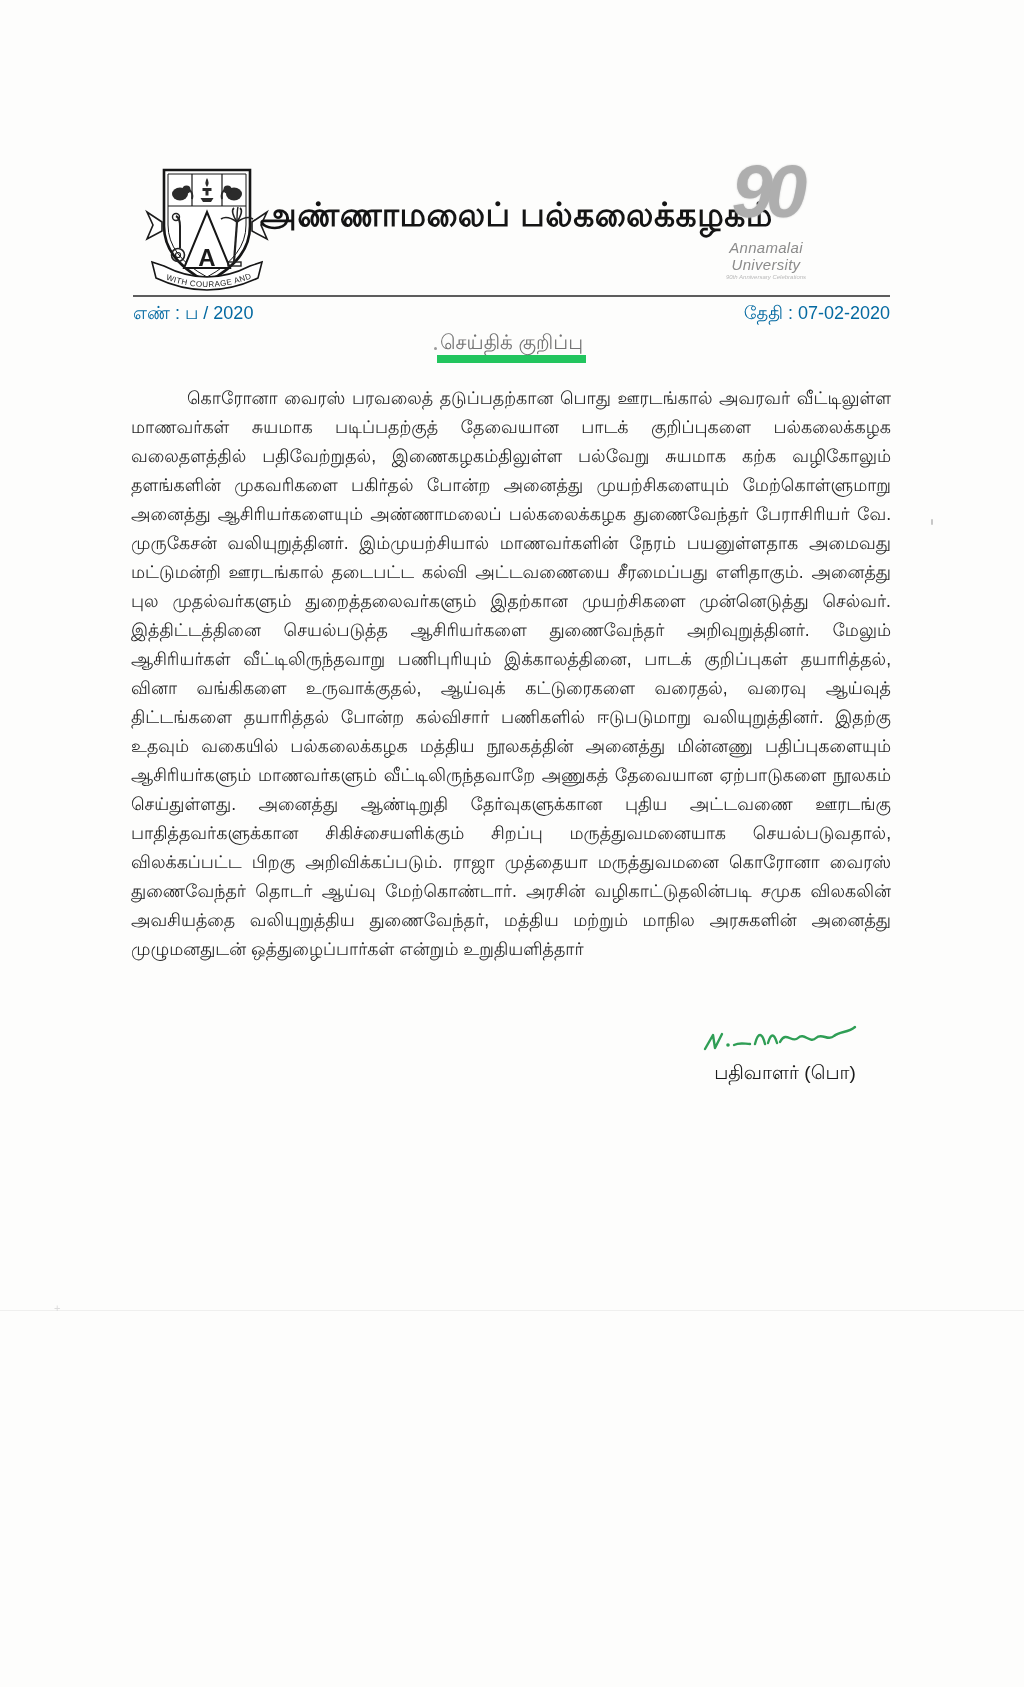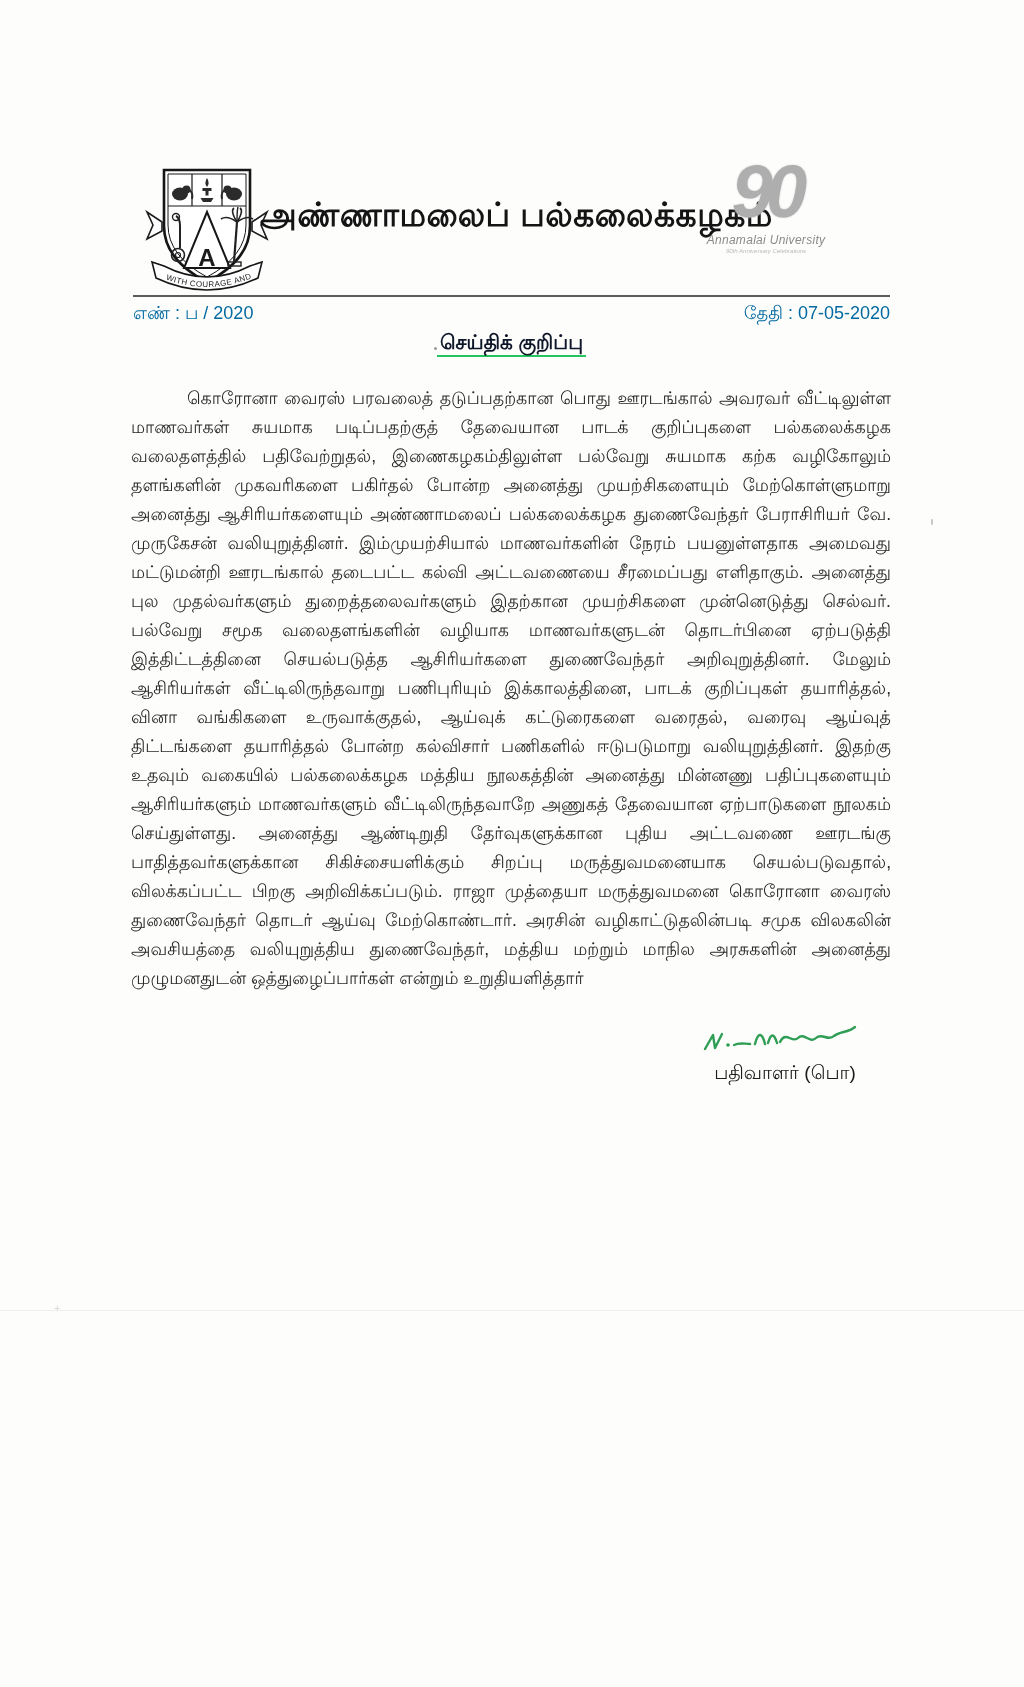--- a/index.html
+++ b/index.html
@@ -15,34 +15,34 @@
   .uni-title{
     position:absolute;left:260px;top:196px;width:444px;
     text-align:center;font-size:33px;font-weight:700;color:#141414;
     letter-spacing:0.5px;white-space:nowrap;
   }
   .logo90{position:absolute;left:698px;top:152px;width:136px;text-align:center;font-style:italic;}
   .logo90 .num{
     font-size:74px;line-height:80px;font-weight:700;letter-spacing:-7px;
     color:#aeaeae;text-shadow:0 0 2px #c9c9c9;
   }
-  .logo90 .l1{font-size:12px;color:#8b8b8b;margin-top:1px;letter-spacing:0.3px;}
+  .logo90 .l1{font-size:15px;color:#8b8b8b;margin-top:7px;letter-spacing:0.3px;}
   .logo90 .l2{font-size:6px;color:#b9b9b9;margin-top:1px;}
   .rule{position:absolute;left:133px;top:295px;width:757px;height:2px;background:#5d5d5d;}
   
   .refrow{
     position:absolute;left:133px;top:303px;width:757px;
     display:flex;justify-content:space-between;
     font-size:18px;color:#0369a1;
   }
   
   .doc-title{position:absolute;left:133px;top:331px;width:757px;text-align:center;}
   .doc-title span{
-    font-size:20px;font-weight:700;color:#0f172a;
-    border-bottom:2px solid #22c55e;padding:0 3px 2px 3px;
+    font-size:20px;font-weight:400;color:#737373;
+    border-bottom:8px solid #22c55e;padding:0 3px 2px 3px;
   }
   
   .body-text{position:absolute;left:131px;top:384px;width:760px;font-size:17.5px;color:#272727;}
   .bodyline{
     height:29px;line-height:29px;overflow:hidden;
     text-align:justify;text-align-last:justify;
   }
   .bodyline.first{text-indent:56px;}
   .bodyline.last{text-align-last:left;}
   
@@ -130,37 +130,36 @@
   <div class="logo90">
     <div class="num">90</div>
     <div class="l1">Annamalai University</div>
     <div class="l2">90th Anniversary Celebrations</div>
   </div>
 
   <div class="rule"></div>
 
   <div class="refrow">
     <span>எண் : ப / 2020</span>
-    <span>தேதி : 07-05-2020</span>
+    <span>தேதி : 07-02-2020</span>
   </div>
 
   <div class="doc-title">
     <span>செய்திக் குறிப்பு</span>
   </div>
 
   <div class="body-text">
       <div class="bodyline first">கொரோனா வைரஸ் பரவலைத் தடுப்பதற்கான பொது ஊரடங்கால் அவரவர் வீட்டிலுள்ள</div>
       <div class="bodyline">மாணவர்கள் சுயமாக படிப்பதற்குத் தேவையான பாடக் குறிப்புகளை பல்கலைக்கழக</div>
       <div class="bodyline">வலைதளத்தில் பதிவேற்றுதல், இணைகழகம்திலுள்ள பல்வேறு சுயமாக கற்க வழிகோலும்</div>
       <div class="bodyline">தளங்களின் முகவரிகளை பகிர்தல் போன்ற அனைத்து முயற்சிகளையும் மேற்கொள்ளுமாறு</div>
       <div class="bodyline">அனைத்து ஆசிரியர்களையும் அண்ணாமலைப் பல்கலைக்கழக துணைவேந்தர் பேராசிரியர் வே.</div>
       <div class="bodyline">முருகேசன் வலியுறுத்தினர். இம்முயற்சியால் மாணவர்களின் நேரம் பயனுள்ளதாக அமைவது</div>
       <div class="bodyline">மட்டுமன்றி ஊரடங்கால் தடைபட்ட கல்வி அட்டவணையை சீரமைப்பது எளிதாகும். அனைத்து</div>
       <div class="bodyline">புல முதல்வர்களும் துறைத்தலைவர்களும் இதற்கான முயற்சிகளை முன்னெடுத்து செல்வர்.</div>
-      <div class="bodyline">பல்வேறு சமூக வலைதளங்களின் வழியாக மாணவர்களுடன் தொடர்பினை ஏற்படுத்தி</div>
       <div class="bodyline">இத்திட்டத்தினை செயல்படுத்த ஆசிரியர்களை துணைவேந்தர் அறிவுறுத்தினர். மேலும்</div>
       <div class="bodyline">ஆசிரியர்கள் வீட்டிலிருந்தவாறு பணிபுரியும் இக்காலத்தினை, பாடக் குறிப்புகள் தயாரித்தல்,</div>
       <div class="bodyline">வினா வங்கிகளை உருவாக்குதல், ஆய்வுக் கட்டுரைகளை வரைதல், வரைவு ஆய்வுத்</div>
       <div class="bodyline">திட்டங்களை தயாரித்தல் போன்ற கல்விசார் பணிகளில் ஈடுபடுமாறு வலியுறுத்தினர். இதற்கு</div>
       <div class="bodyline">உதவும் வகையில் பல்கலைக்கழக மத்திய நூலகத்தின் அனைத்து மின்னணு பதிப்புகளையும்</div>
       <div class="bodyline">ஆசிரியர்களும் மாணவர்களும் வீட்டிலிருந்தவாறே அணுகத் தேவையான ஏற்பாடுகளை நூலகம்</div>
       <div class="bodyline">செய்துள்ளது. அனைத்து ஆண்டிறுதி தேர்வுகளுக்கான புதிய அட்டவணை ஊரடங்கு</div>
       <div class="bodyline">பாதித்தவர்களுக்கான சிகிச்சையளிக்கும் சிறப்பு மருத்துவமனையாக செயல்படுவதால்,</div>
       <div class="bodyline">விலக்கப்பட்ட பிறகு அறிவிக்கப்படும். ராஜா முத்தையா மருத்துவமனை கொரோனா வைரஸ்</div>
       <div class="bodyline">துணைவேந்தர் தொடர் ஆய்வு மேற்கொண்டார். அரசின் வழிகாட்டுதலின்படி சமுக விலகலின்</div>

